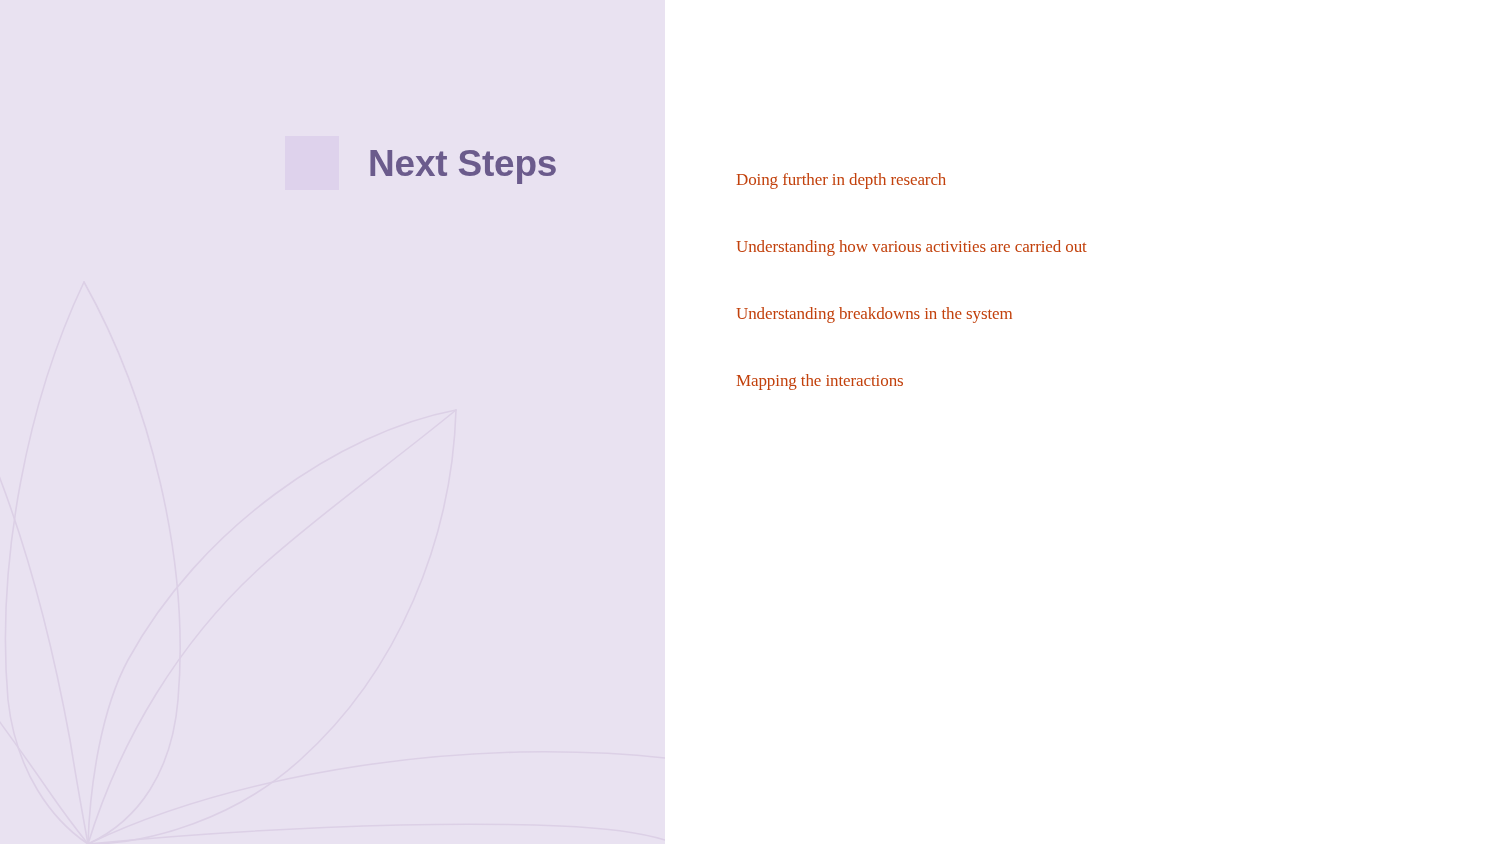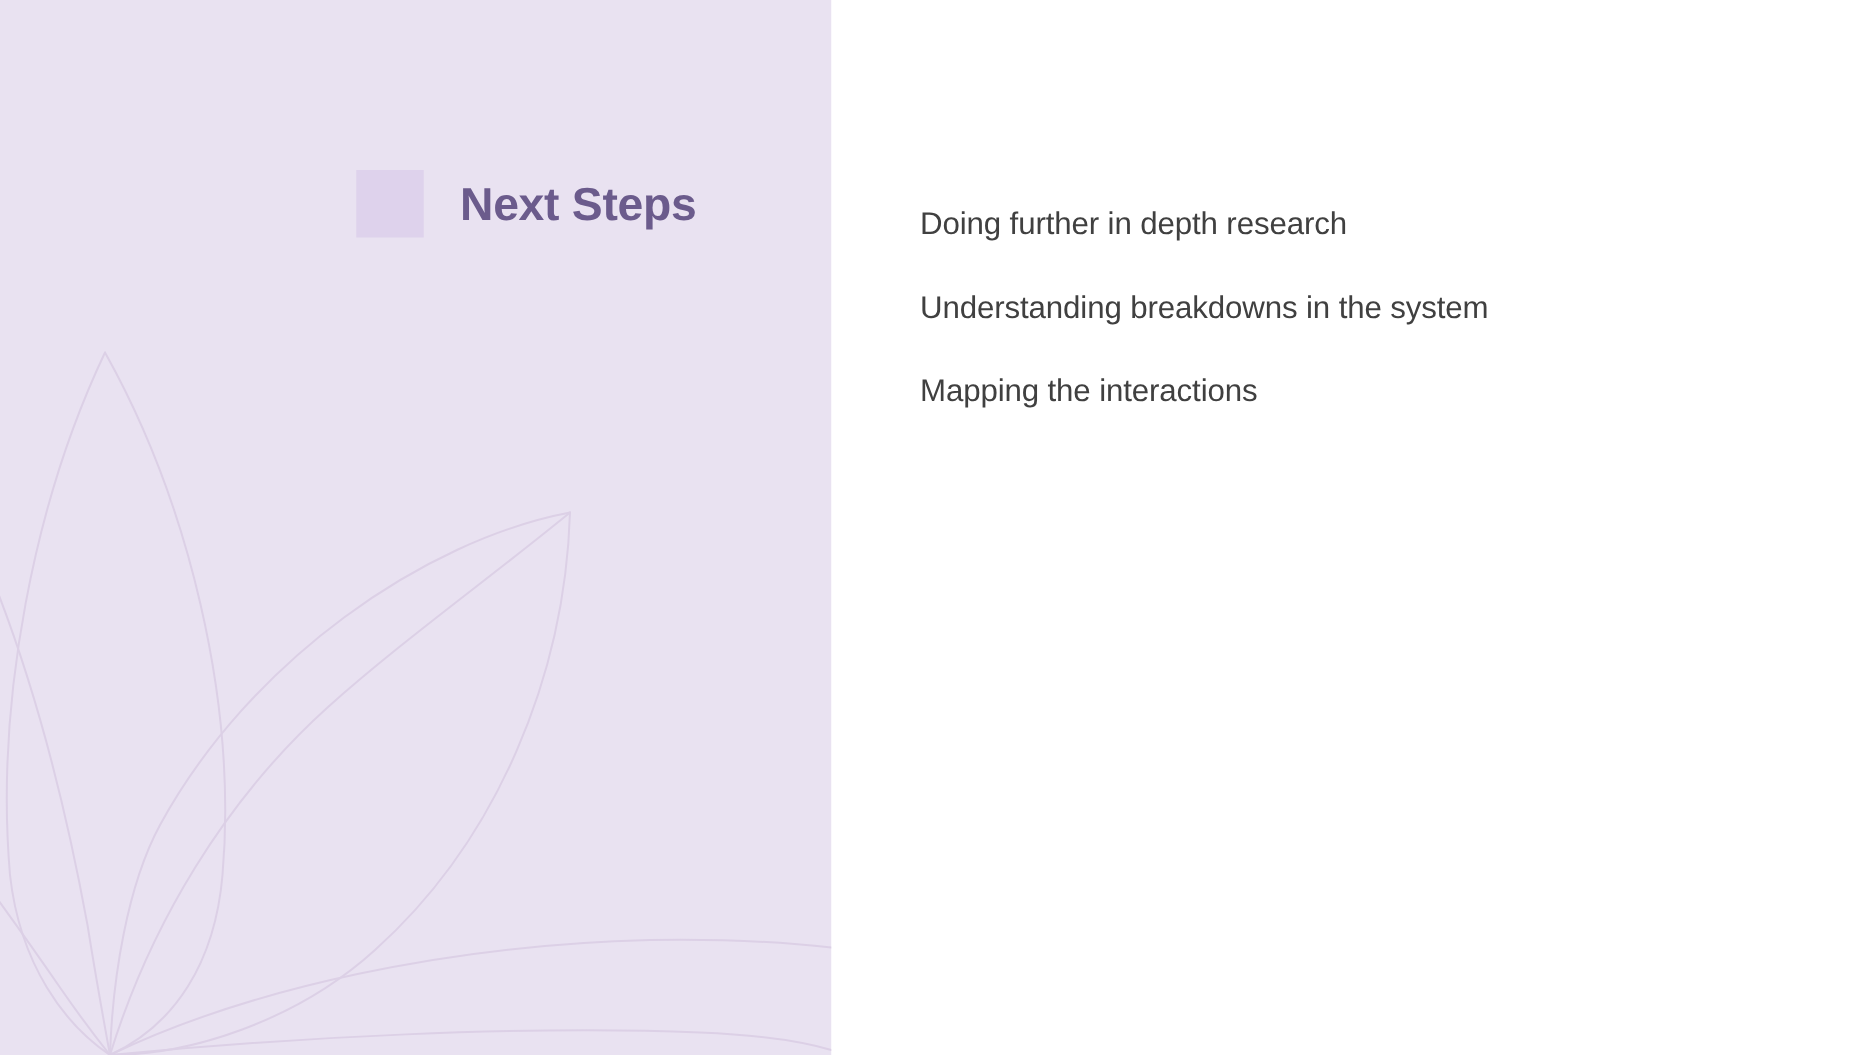--- a/index.html
+++ b/index.html
@@ -74,24 +74,24 @@
 
   
   .content-column {
     position: absolute;
     left: 736px;
     top: 146px;
     width: 720px;
   }
 
   .content-line {
-    font-family: Liberation Sans, sans-serif;
-    font-size: 25px;
+    font-family: Liberation Serif, serif;
+    font-size: 17px;
     font-weight: normal;
-    color: #404040;
+    color: #c2410c;
     line-height: 1;
     white-space: nowrap;
     height: 67px;
     display: flex;
     align-items: center;
     letter-spacing: -0.1px;
   }
 </style>
 </head>
 <body>
@@ -142,20 +142,21 @@
       <span class="title-swatch"></span>
       <span class="title-text">Next Steps</span>
     </div>
 
   </div>
 
   <div class="content-column">
 
     <div class="content-line">Doing further in depth research</div>
 
+    <div class="content-line">Understanding how various activities are carried out</div>
 
     <div class="content-line">Understanding breakdowns in the system</div>
 
     <div class="content-line">Mapping the interactions</div>
 
   </div>
 
 </div>
 
 </body></html>

